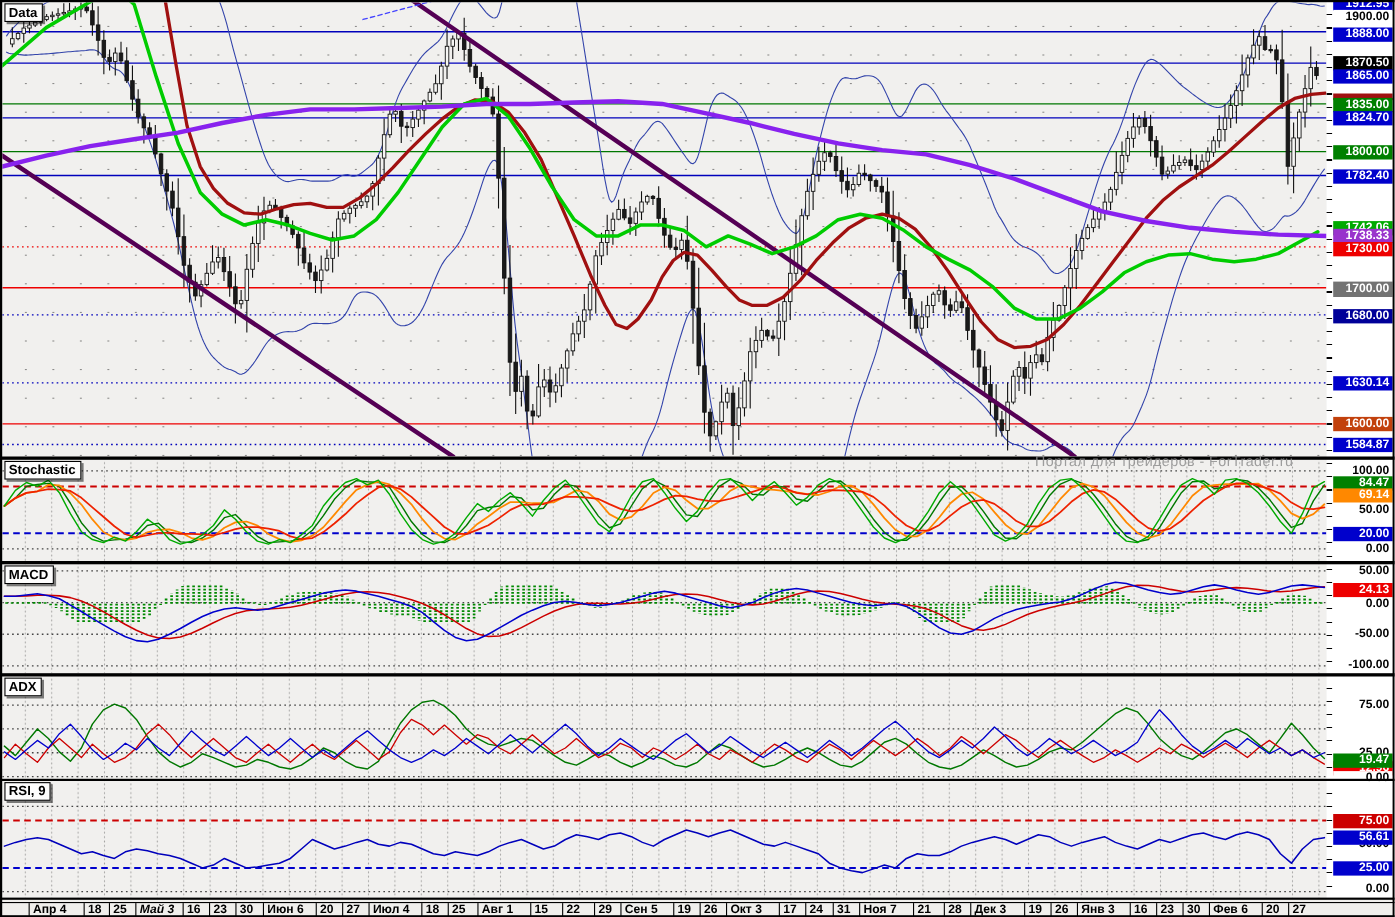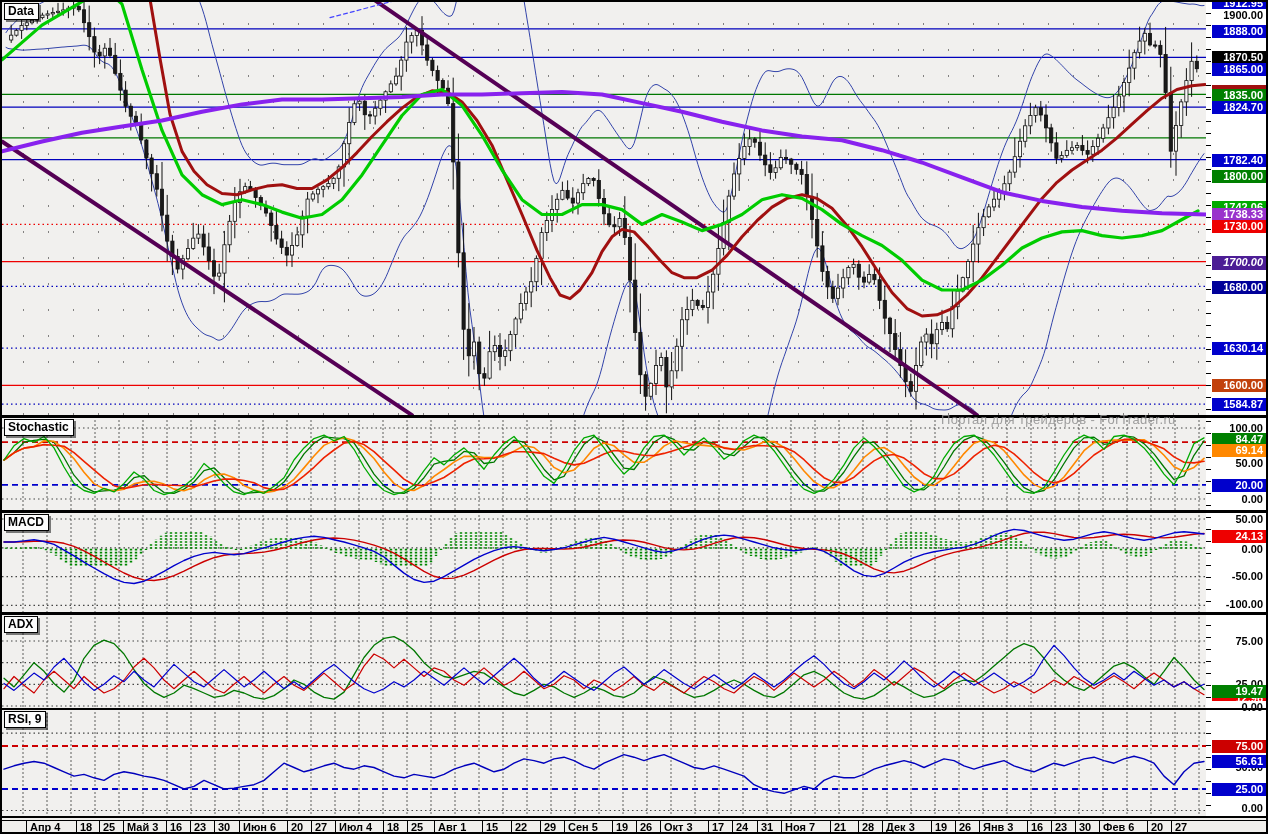--- a/index.html
+++ b/index.html
@@ -811,26 +811,26 @@
   <div id="scaleticks"></div>
   <div id="labels-layer">
       <div class="slabel" style="top: -3.5px; height: 13px; line-height: 13px; background: rgb(0, 0, 204); color: rgb(255, 255, 255);">1912.95</div>
       <div class="slabel" style="top: 8.5px; height: 13px; line-height: 13px; background: rgb(255, 255, 255); color: rgb(0, 0, 0);">1900.00</div>
       <div class="slabel" style="top: 24.5px; height: 13px; line-height: 13px; background: rgb(0, 0, 204); color: rgb(255, 255, 255);">1888.00</div>
       <div class="slabel" style="top: 50.5px; height: 13px; line-height: 13px; background: rgb(0, 0, 0); color: rgb(255, 255, 255);">1870.50</div>
       <div class="slabel" style="top: 62.5px; height: 13px; line-height: 13px; background: rgb(0, 0, 204); color: rgb(255, 255, 255);">1865.00</div>
       <div class="slabel" style="top: 85px; height: 6px; line-height: 6px; background: rgb(160, 16, 16); color: rgb(255, 255, 255);"></div>
       <div class="slabel" style="top: 88.5px; height: 13px; line-height: 13px; background: rgb(0, 128, 0); color: rgb(255, 255, 255);">1835.00</div>
       <div class="slabel" style="top: 100.5px; height: 13px; line-height: 13px; background: rgb(0, 0, 204); color: rgb(255, 255, 255);">1824.70</div>
-      <div class="slabel" style="top: 131.5px; height: 13px; line-height: 13px; background: rgb(0, 128, 0); color: rgb(255, 255, 255); margin-top: 38px;">1800.00</div>
+      <div class="slabel" style="top: 131.5px; height: 13px; line-height: 13px; background: rgb(0, 128, 0); color: rgb(255, 255, 255);">1800.00</div>
       <div class="slabel" style="top: 153.5px; height: 13px; line-height: 13px; background: rgb(0, 0, 204); color: rgb(255, 255, 255);">1782.40</div>
       <div class="slabel" style="top: 200.5px; height: 13px; line-height: 13px; background: rgb(0, 170, 0); color: rgb(255, 255, 255);">1742.06</div>
       <div class="slabel" style="top: 207.5px; height: 13px; line-height: 13px; background: rgb(153, 51, 204); color: rgb(255, 255, 255);">1738.33</div>
       <div class="slabel" style="top: 219.5px; height: 13px; line-height: 13px; background: rgb(238, 0, 0); color: rgb(255, 255, 255);">1730.00</div>
-      <div class="slabel" style="top: 255.5px; height: 14px; line-height: 13px; background: #4c1d95; color: rgb(255, 255, 255); font-style: italic;">1700.00</div>
+      <div class="slabel" style="top: 255.5px; height: 14px; line-height: 13px; background: #737373; color: rgb(255, 255, 255);">1700.00</div>
       <div class="slabel" style="top: 280.5px; height: 13px; line-height: 13px; background: rgb(0, 0, 153); color: rgb(255, 255, 255);">1680.00</div>
       <div class="slabel" style="top: 341.5px; height: 13px; line-height: 13px; background: rgb(0, 0, 204); color: rgb(255, 255, 255);">1630.14</div>
       <div class="slabel" style="top: 378.5px; height: 13px; line-height: 13px; background: #c2410c; color: rgb(255, 255, 255);">1600.00</div>
       <div class="slabel" style="top: 397.5px; height: 13px; line-height: 13px; background: rgb(0, 0, 204); color: rgb(255, 255, 255);">1584.87</div>
       <div class="slabel" style="top: 421.5px; height: 13px; line-height: 13px; background: rgb(255, 255, 255); color: rgb(0, 0, 0);">100.00</div>
       <div class="slabel" style="top: 432.5px; height: 13px; line-height: 13px; background: rgb(0, 128, 0); color: rgb(255, 255, 255);">84.47</div>
       <div class="slabel" style="top: 443.5px; height: 13px; line-height: 13px; background: rgb(255, 136, 0); color: rgb(255, 255, 255);">69.14</div>
       <div class="slabel" style="top: 456.5px; height: 13px; line-height: 13px; background: rgb(255, 255, 255); color: rgb(0, 0, 0);">50.00</div>
       <div class="slabel" style="top: 478.5px; height: 13px; line-height: 13px; background: rgb(0, 0, 204); color: rgb(255, 255, 255);">20.00</div>
       <div class="slabel" style="top: 492.5px; height: 13px; line-height: 13px; background: rgb(255, 255, 255); color: rgb(0, 0, 0);">0.00</div>
@@ -854,21 +854,21 @@
   <div class="divider" style="top:415px;height:3px"></div>
   <div class="divider" style="top:510px;height:3px"></div>
   <div class="divider" style="top:612px;height:3px"></div>
   <div class="divider" style="top:708px;height:2px"></div>
   <div class="divider" style="top:816px;height:2px"></div>
 
   <div id="axis">
       <div class="dlabel" style="left: 26px;">Апр 4</div>
       <div class="dlabel" style="left: 76px;">18</div>
       <div class="dlabel" style="left: 99px;">25</div>
-      <div class="dlabel" style="left: 123px;">Май 3</div>
+      <div class="dlabel" style="left: 123px; font-style: italic;">Май 3</div>
       <div class="dlabel" style="left: 166px;">16</div>
       <div class="dlabel" style="left: 190px;">23</div>
       <div class="dlabel" style="left: 214px;">30</div>
       <div class="dlabel" style="left: 239px;">Июн 6</div>
       <div class="dlabel" style="left: 287px;">20</div>
       <div class="dlabel" style="left: 311px;">27</div>
       <div class="dlabel" style="left: 335px;">Июл 4</div>
       <div class="dlabel" style="left: 383px;">18</div>
       <div class="dlabel" style="left: 407px;">25</div>
       <div class="dlabel" style="left: 434px;">Авг 1</div>

